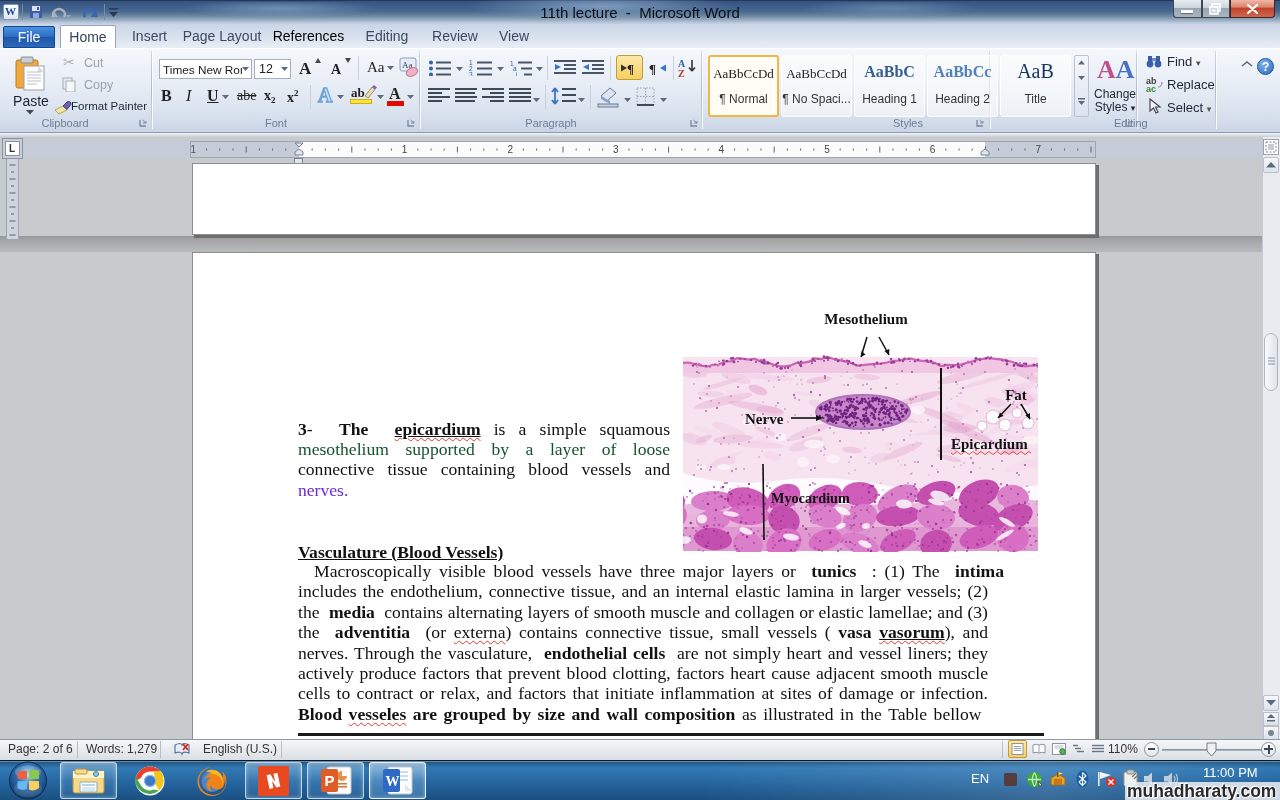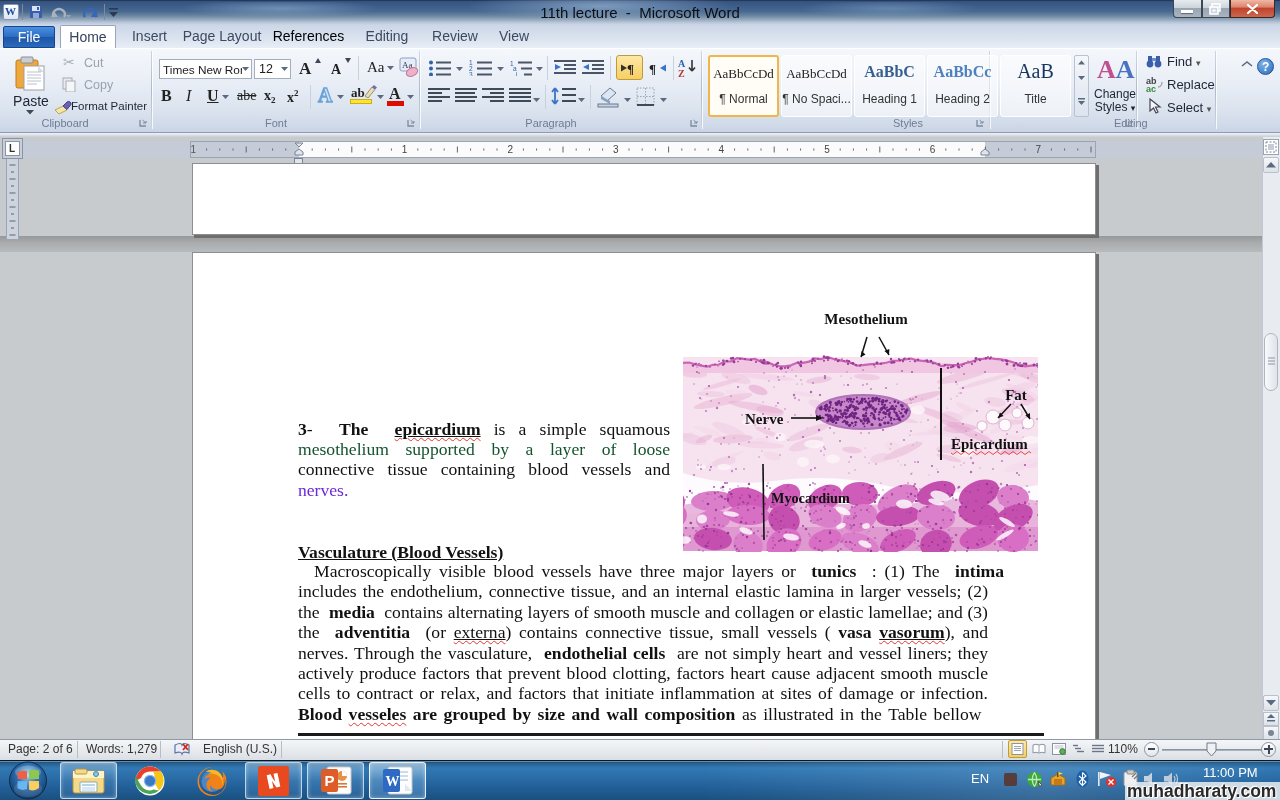--- a/index.html
+++ b/index.html
@@ -520,21 +520,21 @@
 <div class="abs" style="left:1096px;top:254px;width:3px;height:485px;background:#6e6e6e;"></div>
 
 <div class="abs serif jl" style="left:298px;top:418.6px;width:372px;font-size:17.6px;color:#111;"><b>3</b>-&nbsp;&nbsp;<b>The&nbsp; <span style="text-decoration:underline;"><span class="wavy">epicardium</span></span></b> is a simple squamous</div>
 <div class="abs serif jl" style="left:298px;top:439.0px;width:372px;font-size:17.6px;color:#14532d;">mesothelium supported by a layer of loose</div>
 <div class="abs serif jl" style="left:298px;top:459.4px;width:372px;font-size:17.6px;color:#111;">connective tissue containing blood vessels and</div>
 <div class="abs serif " style="left:298px;top:479.79999999999995px;width:372px;font-size:17.6px;color:#6d28d9;">nerves.</div>
 <div class="abs serif" style="left:298px;top:541.5px;font-size:17.6px;font-weight:bold;text-decoration:underline;color:#111;">Vasculature (Blood Vessels)</div>
 <div class="abs serif jl" style="left:298px;top:561.0px;width:690px;font-size:17.6px;color:#111;margin-left:16px;">Macroscopically visible blood vessels have three major layers or <b>&nbsp;tunics&nbsp;</b> : (1) The <b>&nbsp;intima</b></div>
 <div class="abs serif jl" style="left:298px;top:581.4px;width:690px;font-size:17.6px;color:#111;">includes the endothelium, connective tissue, and an internal elastic lamina in larger vessels; (2)</div>
 <div class="abs serif jl" style="left:298px;top:601.8px;width:690px;font-size:17.6px;color:#111;">the <b>&nbsp;media&nbsp;</b> contains alternating layers of smooth muscle and collagen or elastic lamellae; and (3)</div>
-<div class="abs serif jl" style="left:298px;top:622.1999999999999px;width:690px;font-size:17.6px;color:#111;">the <b>&nbsp;adventitia&nbsp;</b> (or <span style="text-decoration:underline;"><span class="wavy">externa</span></span>) contains connective tissue, small vessels ( <b>vasa <span style="text-decoration:underline;"><span class="wavy">vasorum</span></span></b>), and</div>
+<div class="abs serif jl" style="left:298px;top:622.1999999999999px;width:690px;font-size:17.6px;color:#111;">the <b>&nbsp;adventitia&nbsp;</b> (or <span style=""><span class="wavy">externa</span></span>) contains connective tissue, small vessels ( <b>vasa <span style="text-decoration:underline;"><span class="wavy">vasorum</span></span></b>), and</div>
 <div class="abs serif jl" style="left:298px;top:642.5999999999999px;width:690px;font-size:17.6px;color:#111;">nerves. Through the vasculature, <b>&nbsp;endothelial cells&nbsp;</b> are not simply heart and vessel liners; they</div>
 <div class="abs serif jl" style="left:298px;top:662.9999999999999px;width:690px;font-size:17.6px;color:#111;">actively produce factors that prevent blood clotting, factors heart cause adjacent smooth muscle</div>
 <div class="abs serif jl" style="left:298px;top:683.3999999999999px;width:690px;font-size:17.6px;color:#111;">cells to contract or relax, and factors that initiate inflammation at sites of damage or infection.</div>
 <div class="abs serif " style="left:298px;top:703.7999999999998px;width:690px;font-size:17.6px;color:#111;"><span style="word-spacing:2.2px;"><b>Blood <span class="wavy">vesseles</span> are grouped by size and wall composition</b> as illustrated in the Table bellow</span></div>
 <div class="abs" style="left:298px;top:733px;width:746px;height:3px;background:#1a1a1a;"></div>
 <svg class="abs" style="left:683px;top:305px;" width="355" height="247" viewBox="0 0 355 247">
     <rect x="0" y="52" width="355" height="194" fill="#f7e3ef"></rect>
     <ellipse cx="227" cy="63" rx="14" ry="2.7" fill="#eec6e0" opacity="0.48" transform="rotate(12 227 63)"></ellipse>
     <ellipse cx="11" cy="69" rx="13" ry="3.8" fill="#e3a8cf" opacity="0.37" transform="rotate(3 11 69)"></ellipse>
     <ellipse cx="209" cy="141" rx="8" ry="4.4" fill="#f2d4e8" opacity="0.38" transform="rotate(10 209 141)"></ellipse>

